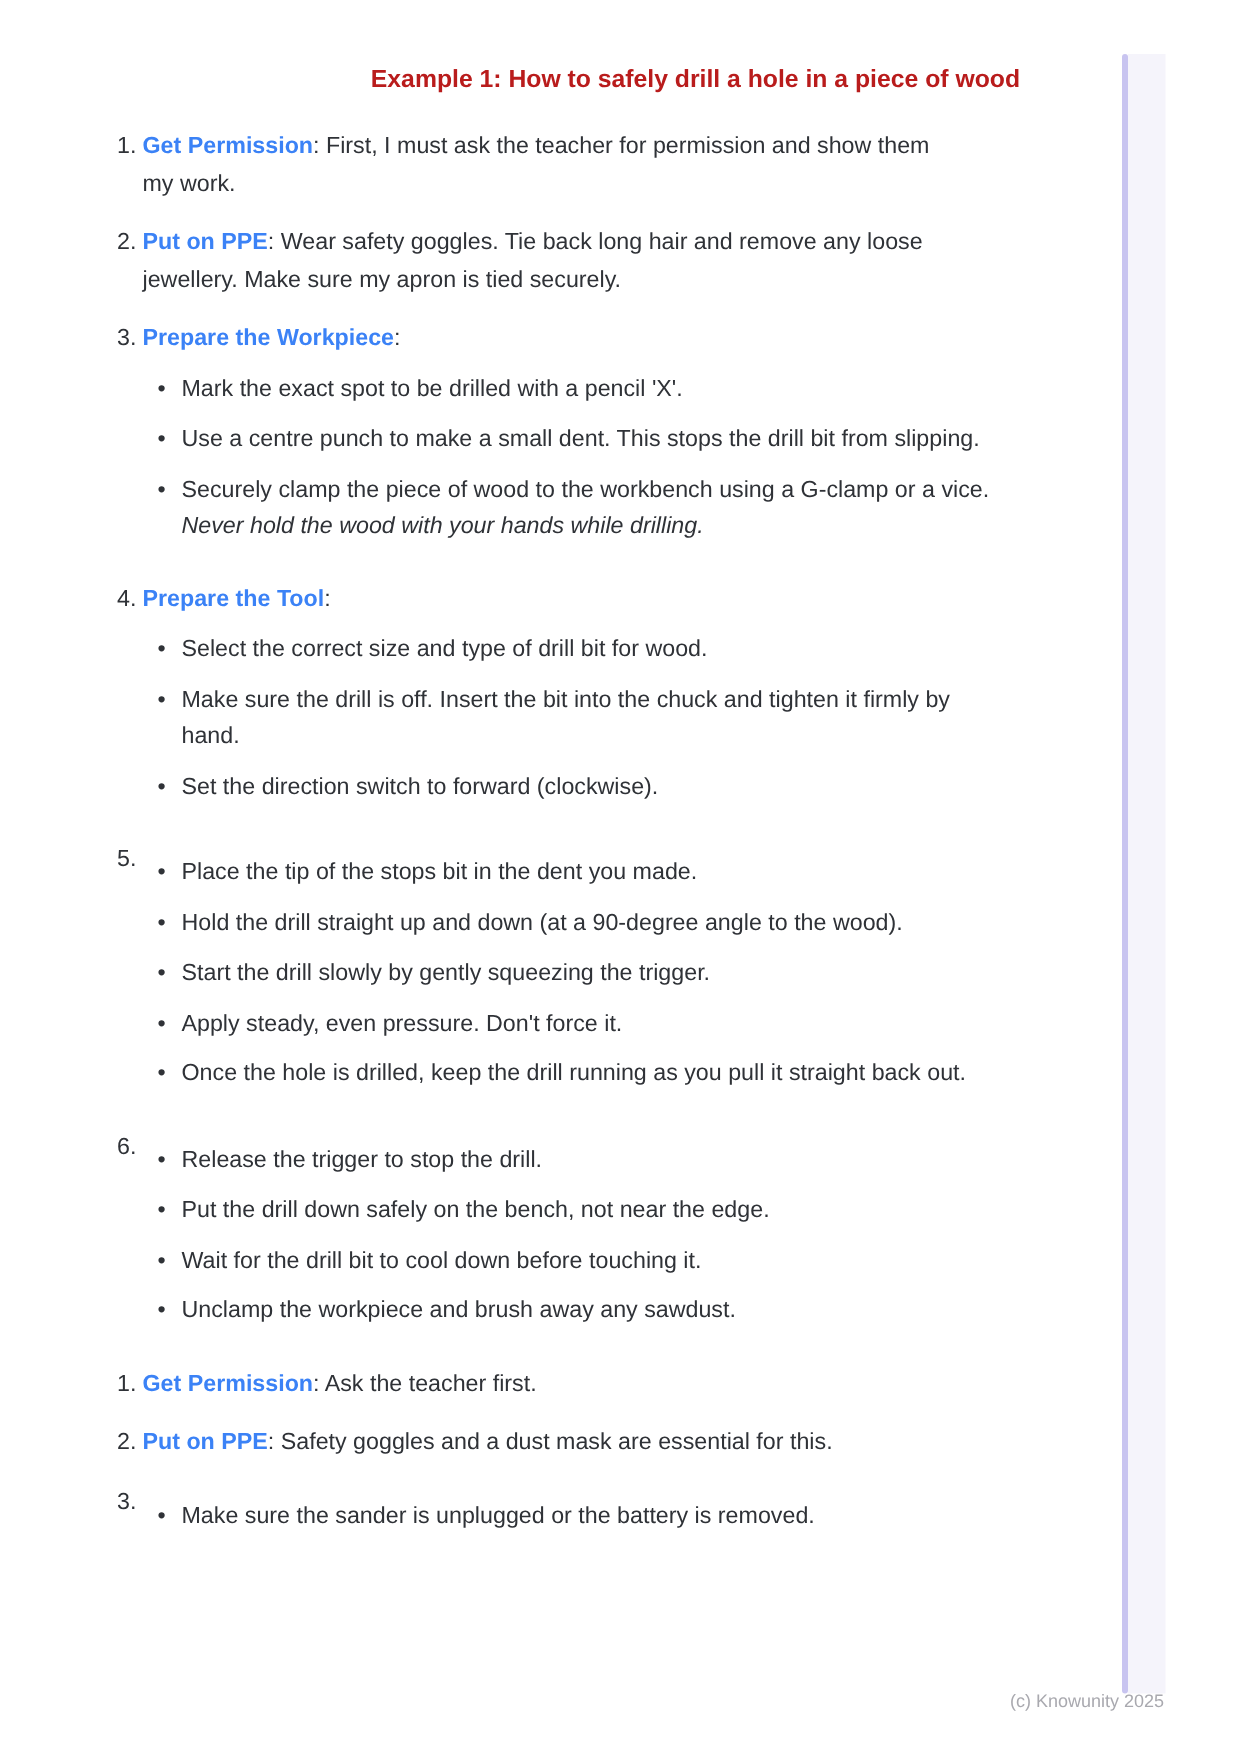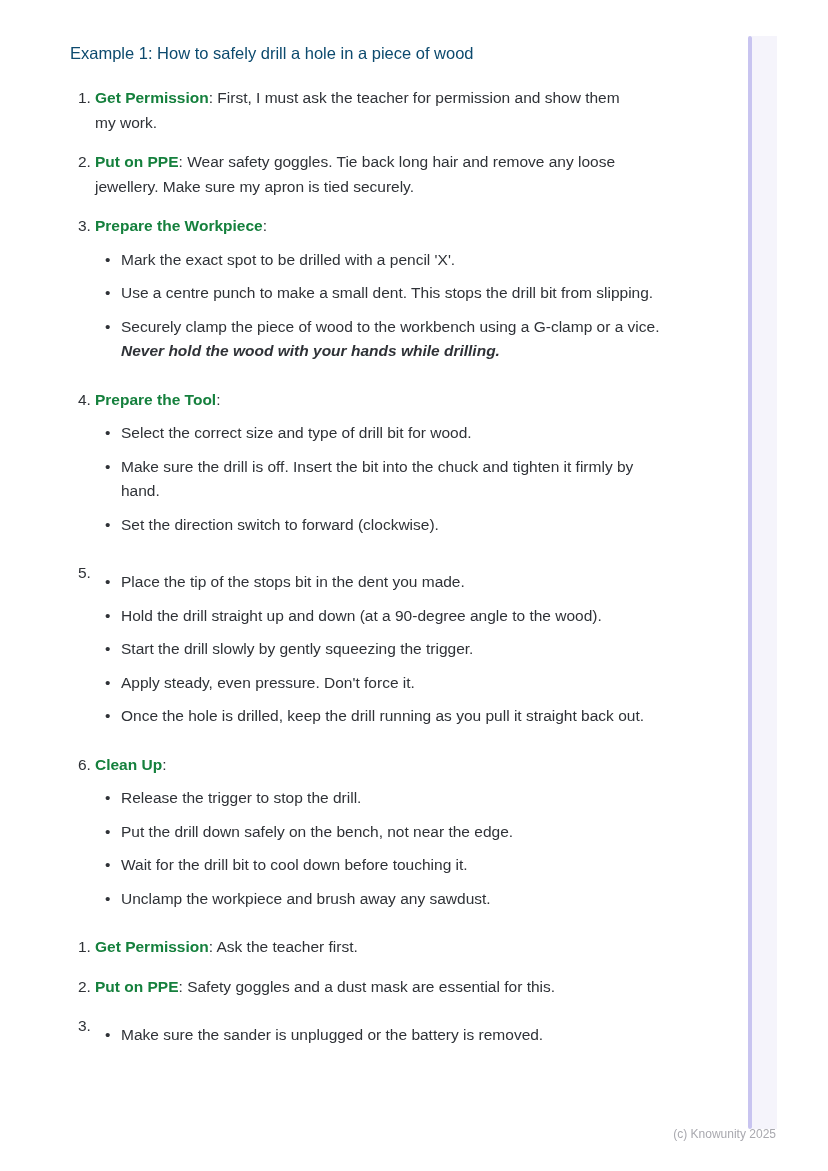--- a/index.html
+++ b/index.html
@@ -19,24 +19,25 @@
   }
   .content {
     position: absolute;
     top: 42px;
     left: 70px;
     width: 610px;
   }
   .section { margin-bottom: 6px; }
   .heading {
     font-size: 16.5px;
-    font-weight: 400;
-    color: #0c4a6e;
+    font-weight: 700;
+    color: #b91c1c;
     margin: 26px 0 22px 0;
     line-height: 22px;
+    text-align: right;
   }
   .section:first-child .heading { margin-top: 0; }
   .steps {
     margin: 0 0 0 8px;
     padding: 0;
     list-style: none;
     width: 596px;
   }
   .step-item {
     display: grid;
@@ -49,42 +50,42 @@
   .step-number {
     color: #2f3237;
     white-space: nowrap;
   }
   .step-line {
     margin: 0;
     max-width: 548px;
   }
   .step-label {
     font-weight: 700;
-    color: #15803d;
+    color: #3b82f6;
   }
   .subs {
     list-style: none;
     margin: 9px 0 2px 0;
     padding: 0;
   }
   .substep-item {
     display: grid;
     grid-template-columns: 16px 1fr;
     padding-left: 10px;
     margin-bottom: 9px;
     font-size: 15.5px;
     line-height: 24.5px;
     color: #2f3237;
   }
   .bullet-marker {
     font-size: 15.5px;
     color: #2f3237;
   }
   .substep-text { max-width: 545px; }
-  .substep-text em { font-style: italic; font-weight: bold; }
+  .substep-text em { font-style: italic; }
   .watermark {
     position: absolute;
     top: 1102px;
     right: 52px;
     font-size: 12px;
     color: #a9a9af;
     z-index: 3;
     margin-top: 25px;
   }
   .scroll-panel {
@@ -190,21 +191,20 @@
                 <li class="substep-item">
                   <span class="bullet-marker">•</span>
                   <span class="substep-text">Once the hole is drilled, keep the drill running as you pull it straight back out.</span>
                 </li>
               </ul>
             </div>
           </li>
           <li class="step-item">
             <span class="step-number">6.</span>
             <div class="step-body">
-              <p class="step-line"><strong class="step-label">Clean Up</strong><span class="step-text">:</span></p>
               <ul class="subs">
                 <li class="substep-item">
                   <span class="bullet-marker">•</span>
                   <span class="substep-text">Release the trigger to stop the drill.</span>
                 </li>
                 <li class="substep-item">
                   <span class="bullet-marker">•</span>
                   <span class="substep-text">Put the drill down safely on the bench, not near the edge.</span>
                 </li>
                 <li class="substep-item">

